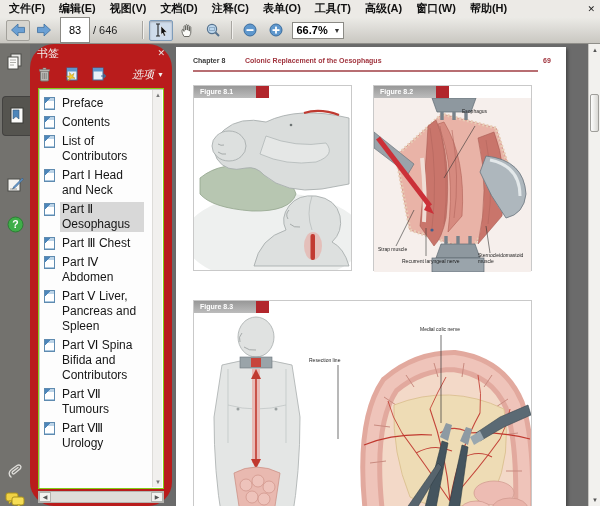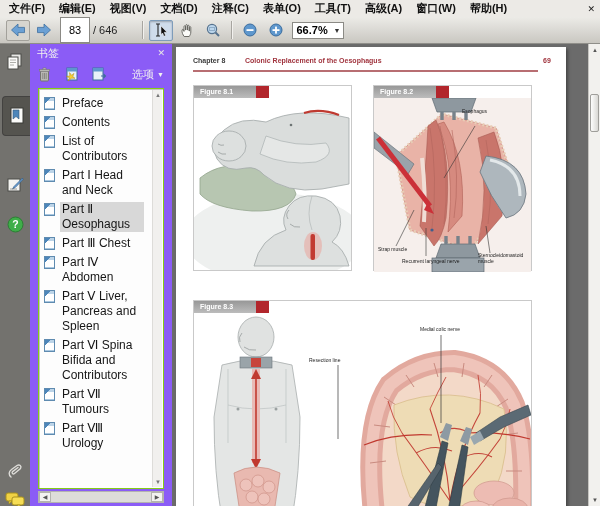--- a/index.html
+++ b/index.html
@@ -24,24 +24,24 @@
 
   
   .main { position:absolute; top:44px; left:0; right:0; bottom:0; display:flex; }
 
   
   .strip { width:30px; background:#73726e; position:relative; flex:0 0 30px; }
   .strip-icon { position:absolute; left:4px; width:22px; height:24px; display:flex; align-items:center; justify-content:center; }
   .strip-tab-active { position:absolute; left:2px; width:28px; height:40px; top:52px; background:#55544f; border-radius:4px 0 0 4px; border:1px solid #434240; border-right:none; display:flex; align-items:center; justify-content:center; }
 
   
-  .panel { width:142px; flex:0 0 142px; background:#8b5cf6; position:relative; }
+  .panel { width:142px; flex:0 0 142px; background:#b91c1c; position:relative;border-radius:24px; }
   .panel-header { height:18px; display:flex; align-items:center; padding:0 7px; color:#f2f2f0; font-size:11px; }
   .panel-close { margin-left:auto; font-size:9px; font-weight:bold; color:#e8e8e6; }
-  .panel-tools { height:24px; display:flex; align-items:center; padding:0 8px; }
+  .panel-tools { height:24px; display:flex; align-items:center; padding:0 8px;font-style:italic; }
   .ptool { margin-right:12px; display:flex; align-items:center; }
   .options { margin-left:auto; color:#f2f2f0; font-size:11px; display:flex; align-items:center; gap:3px; }
 
   .bm-list { position:absolute; top:44px; left:8px; right:8px; bottom:17px; background:#fdfdfd; border:1px solid #84cc16; box-shadow:inset 1px 1px 0 #c6c5c2; overflow:hidden; padding:7px 0 0 5px; }
   .bm-item { display:flex; margin-bottom:4px; cursor:default; }
   .bm-ico { width:11px; height:13px; flex:0 0 11px; margin:1px 5px 0 0;
     background: linear-gradient(135deg,#4d86ba 0 4px,rgba(0,0,0,0) 4px),
                 linear-gradient(#bcd4e8 0 3px,#ffffff 3px 10px,#a9c7e0 10px);
     border:1px solid #5f8bb0; }
   .bm-label { width:84px; font-size:12px; line-height:15px; color:#161616; overflow-wrap:break-word; padding:0 2px; }

